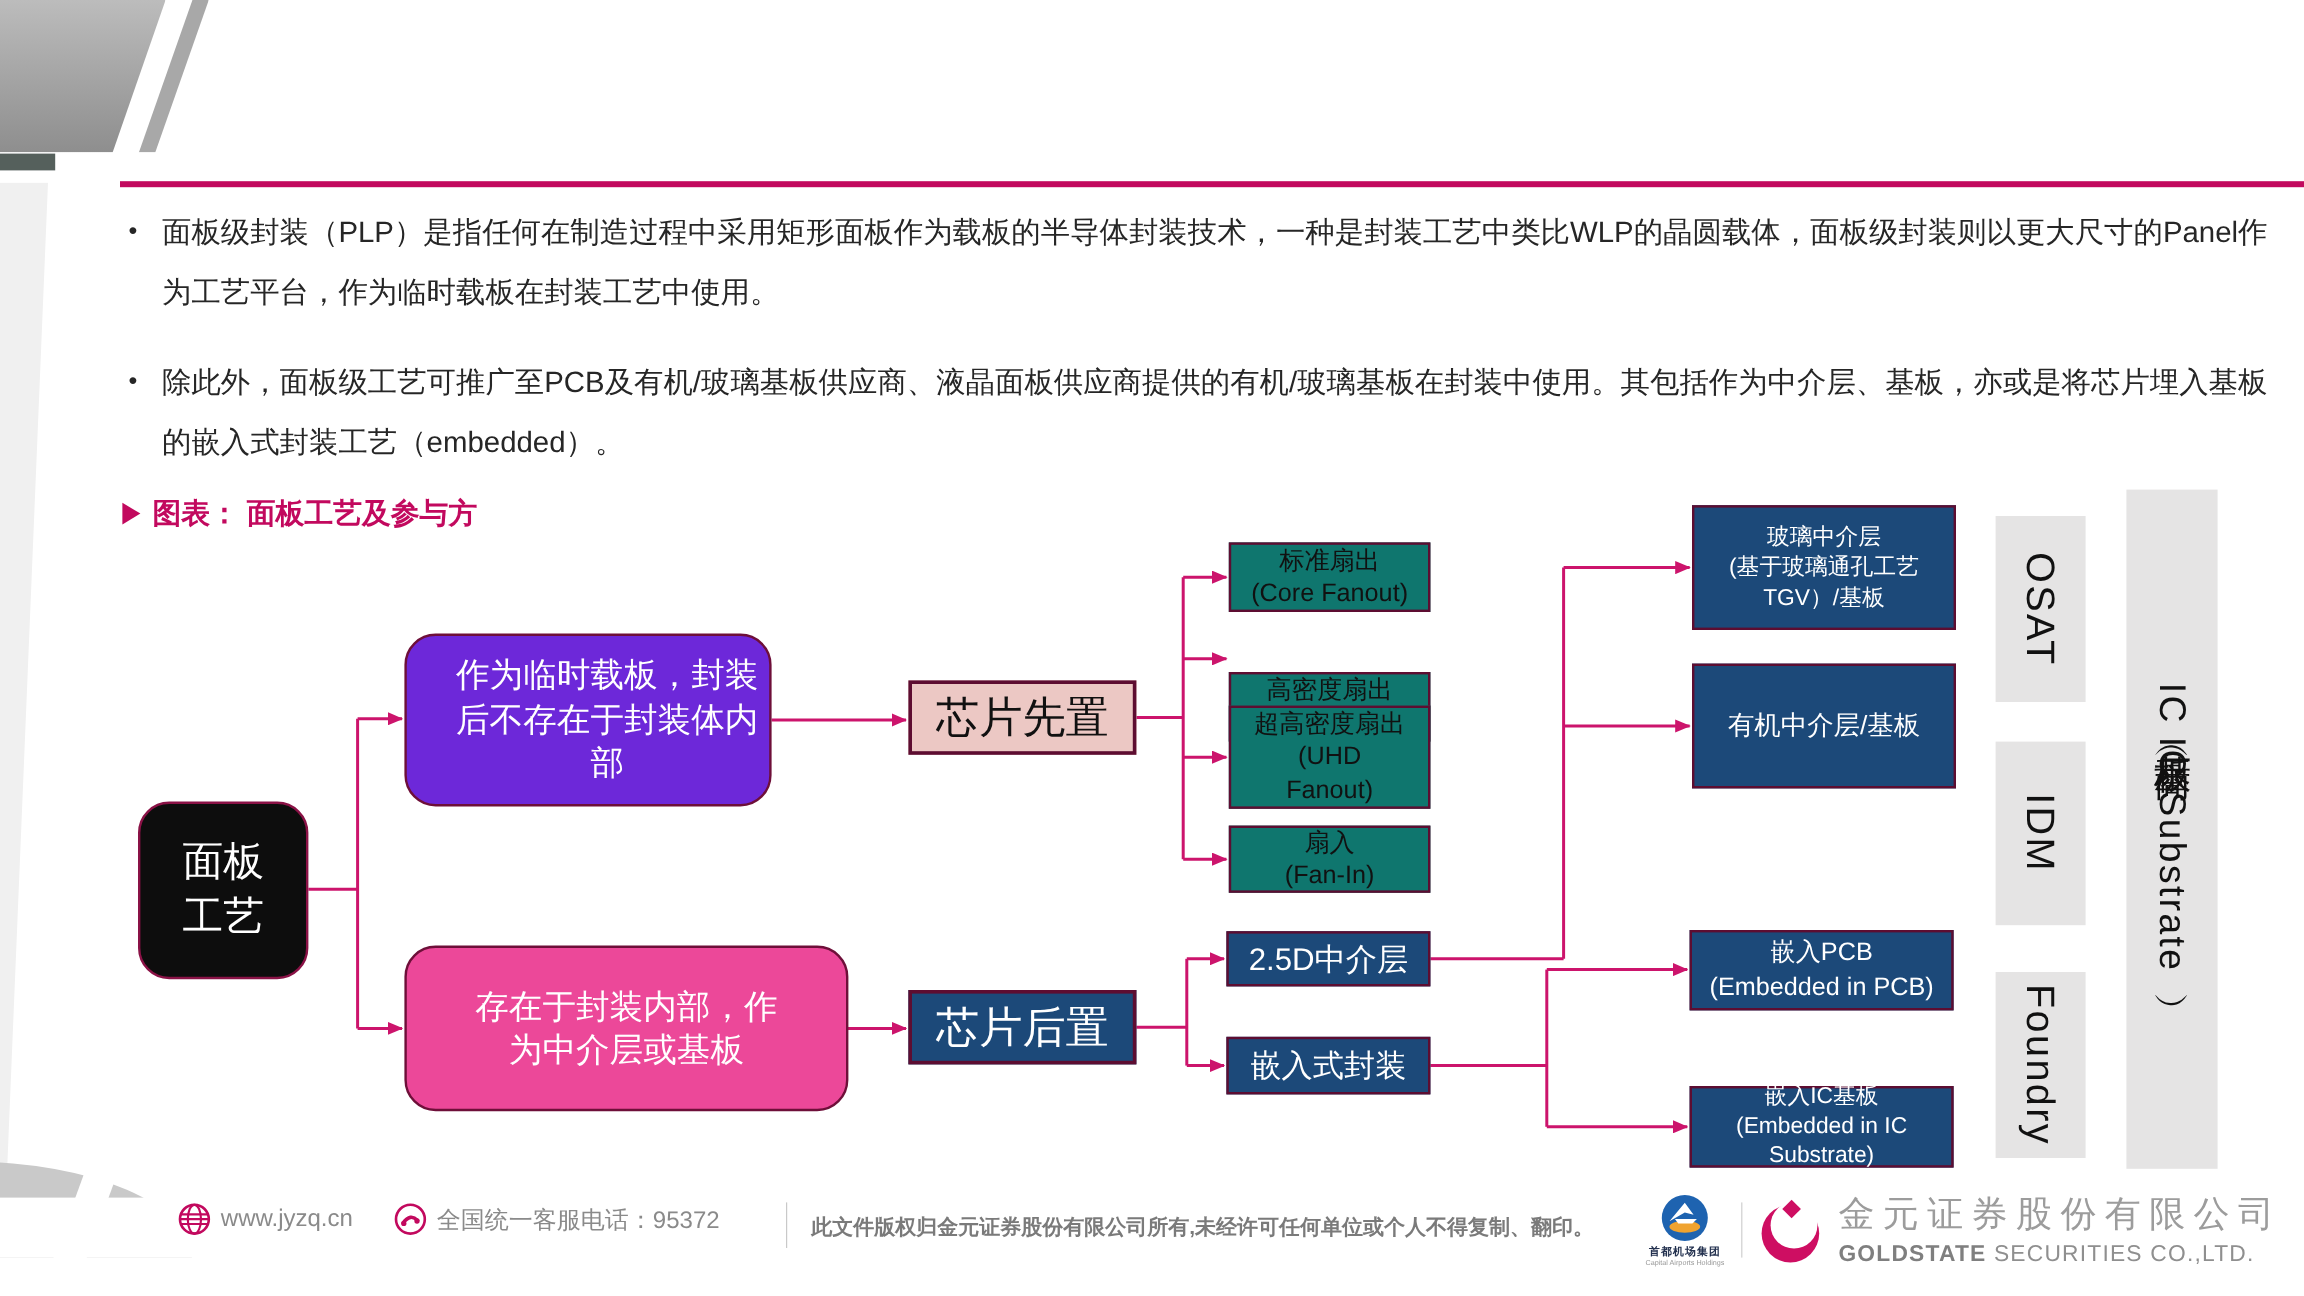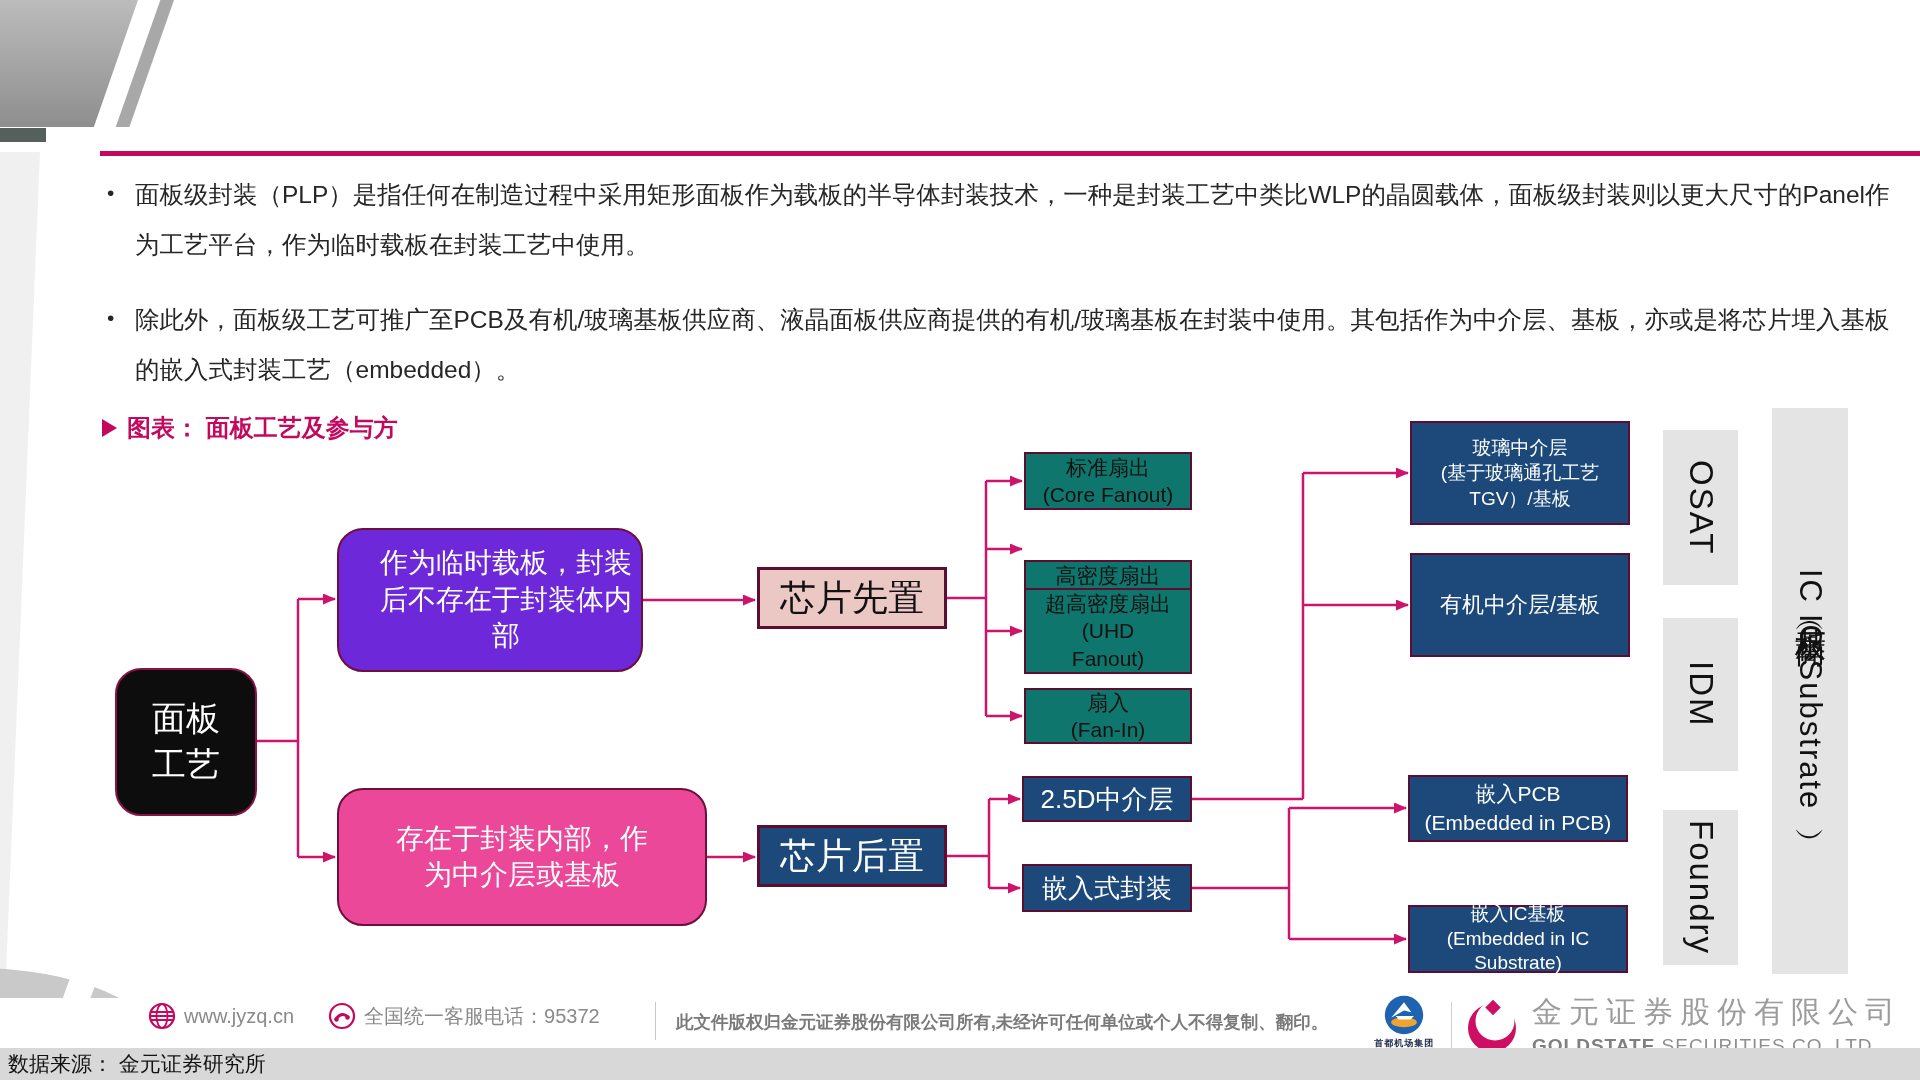--- a/index.html
+++ b/index.html
@@ -233,17 +233,14 @@
         <circle cx="31" cy="25" r="19.5" fill="#FFFFFF"></circle>
         <rect x="23.5" y="6" width="11" height="11" fill="#CE0E62" transform="rotate(45 29 11.5)"></rect>
       </svg>
       <div class="gold-name">
         <span class="cn">金元证券股份有限公司</span>
         <span class="en"><b>GOLDSTATE</b><span> SECURITIES  CO.,LTD.</span></span>
       </div>
     </div>
   </div>
 
-  <div class="source-bar">
-    <span>数据来源： 金元证券研究所</span>
-  </div>
 
 </div>
 
 </body></html>

